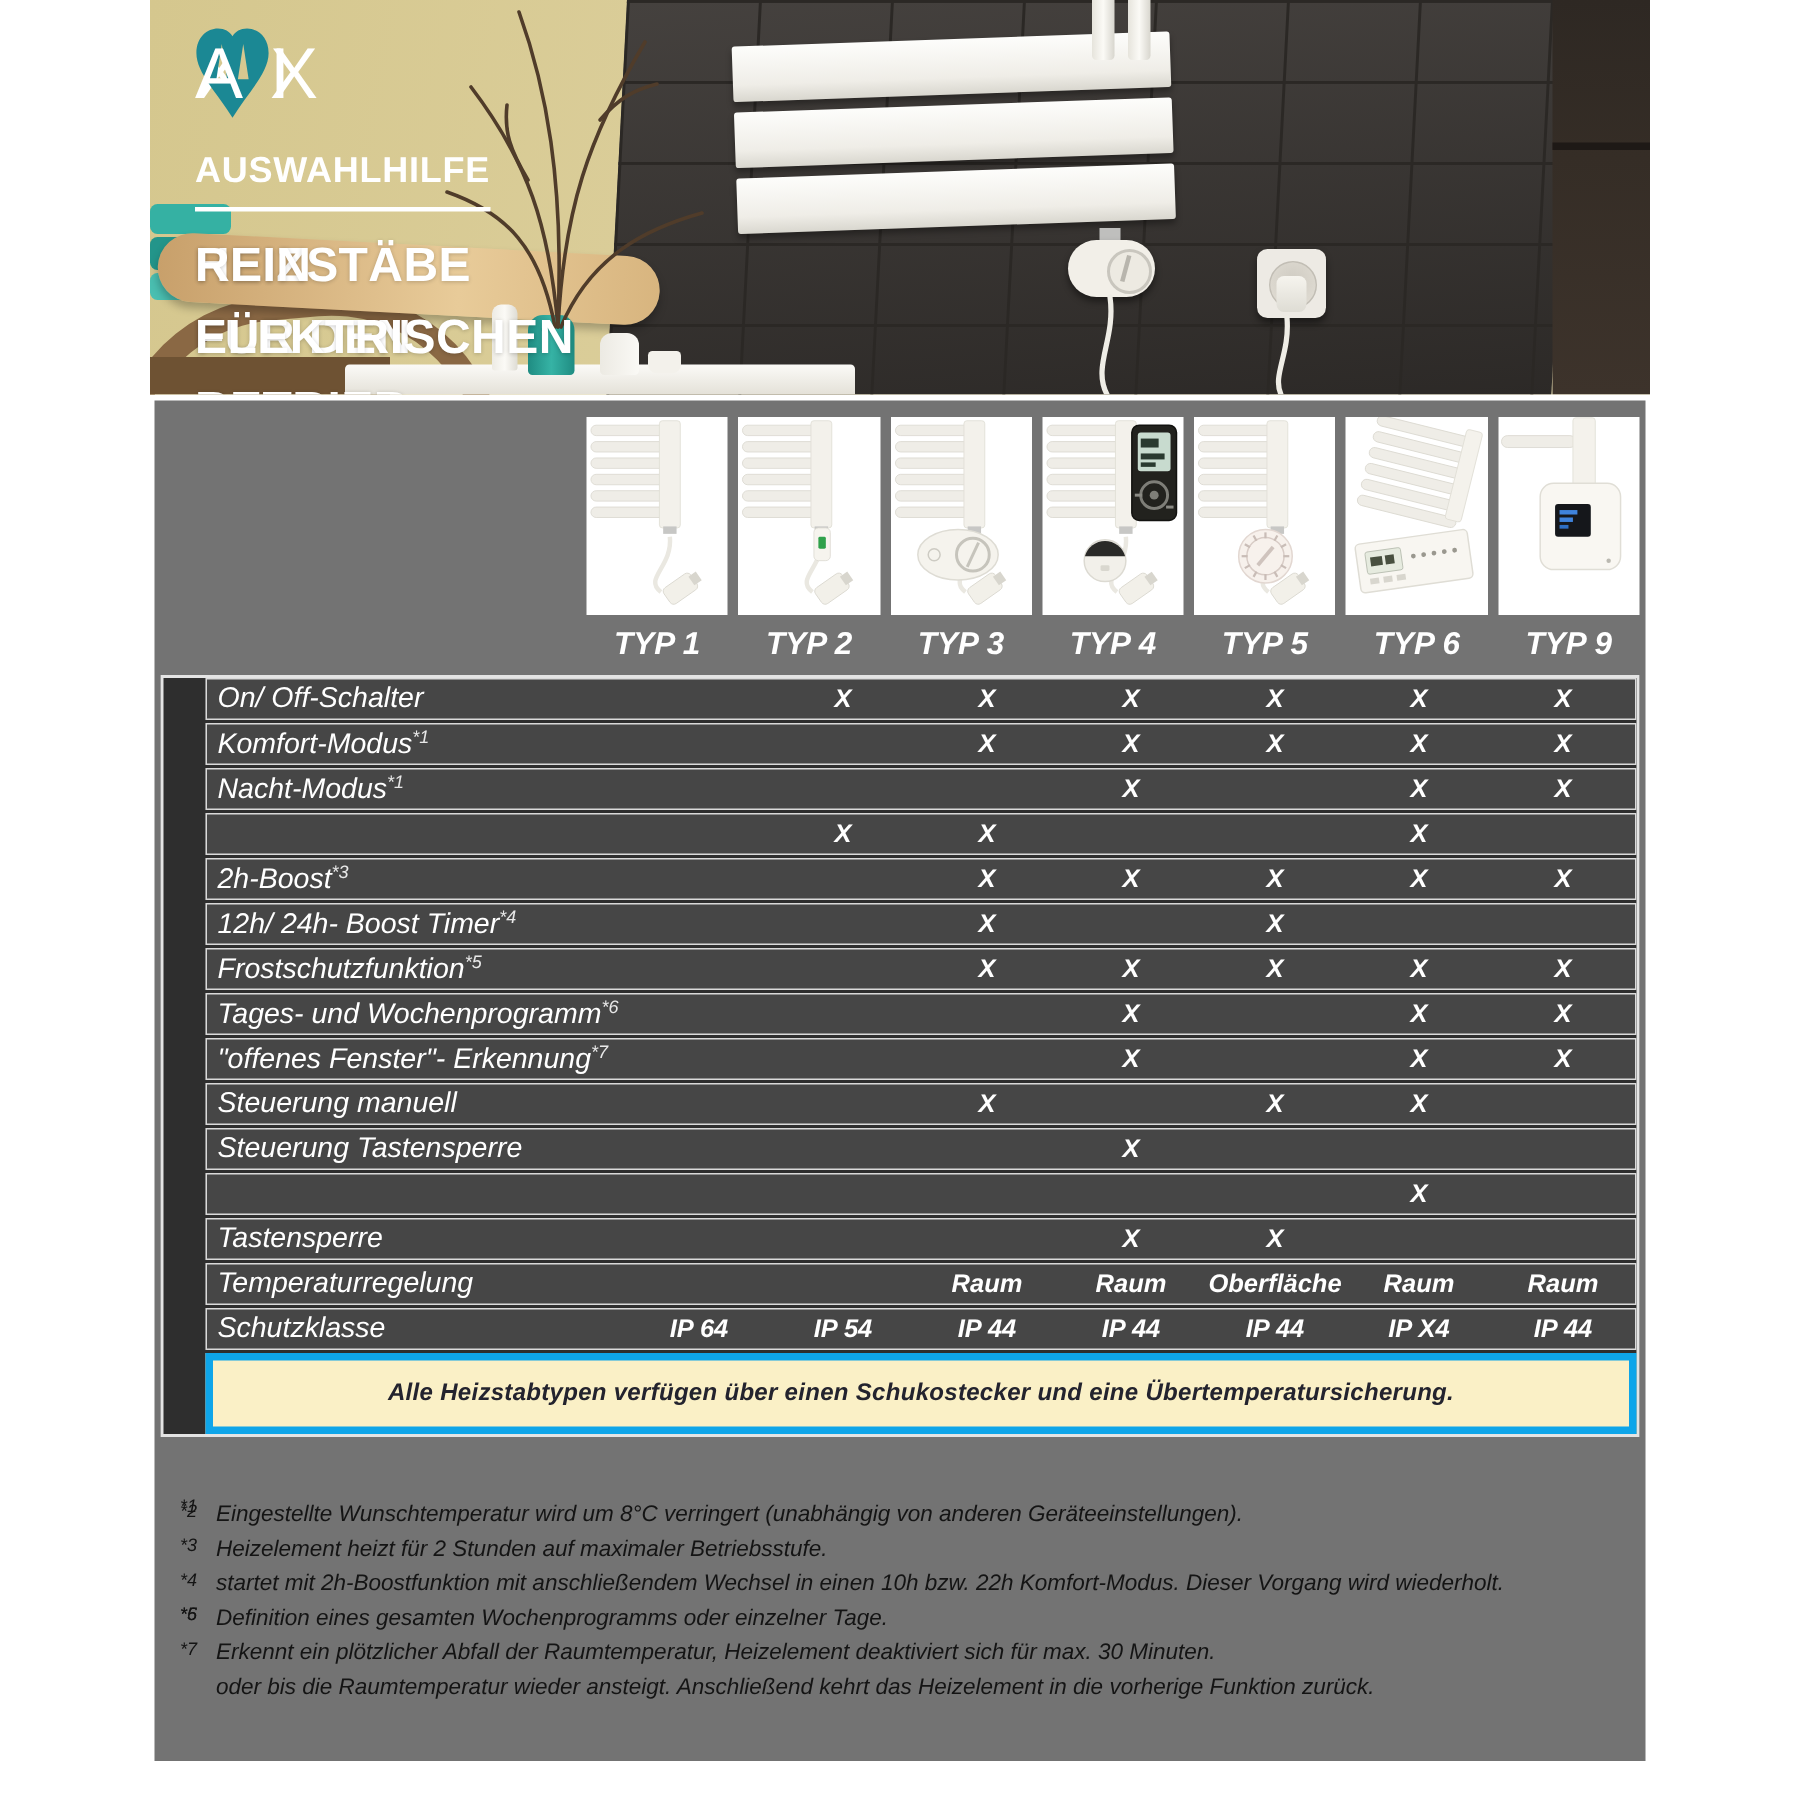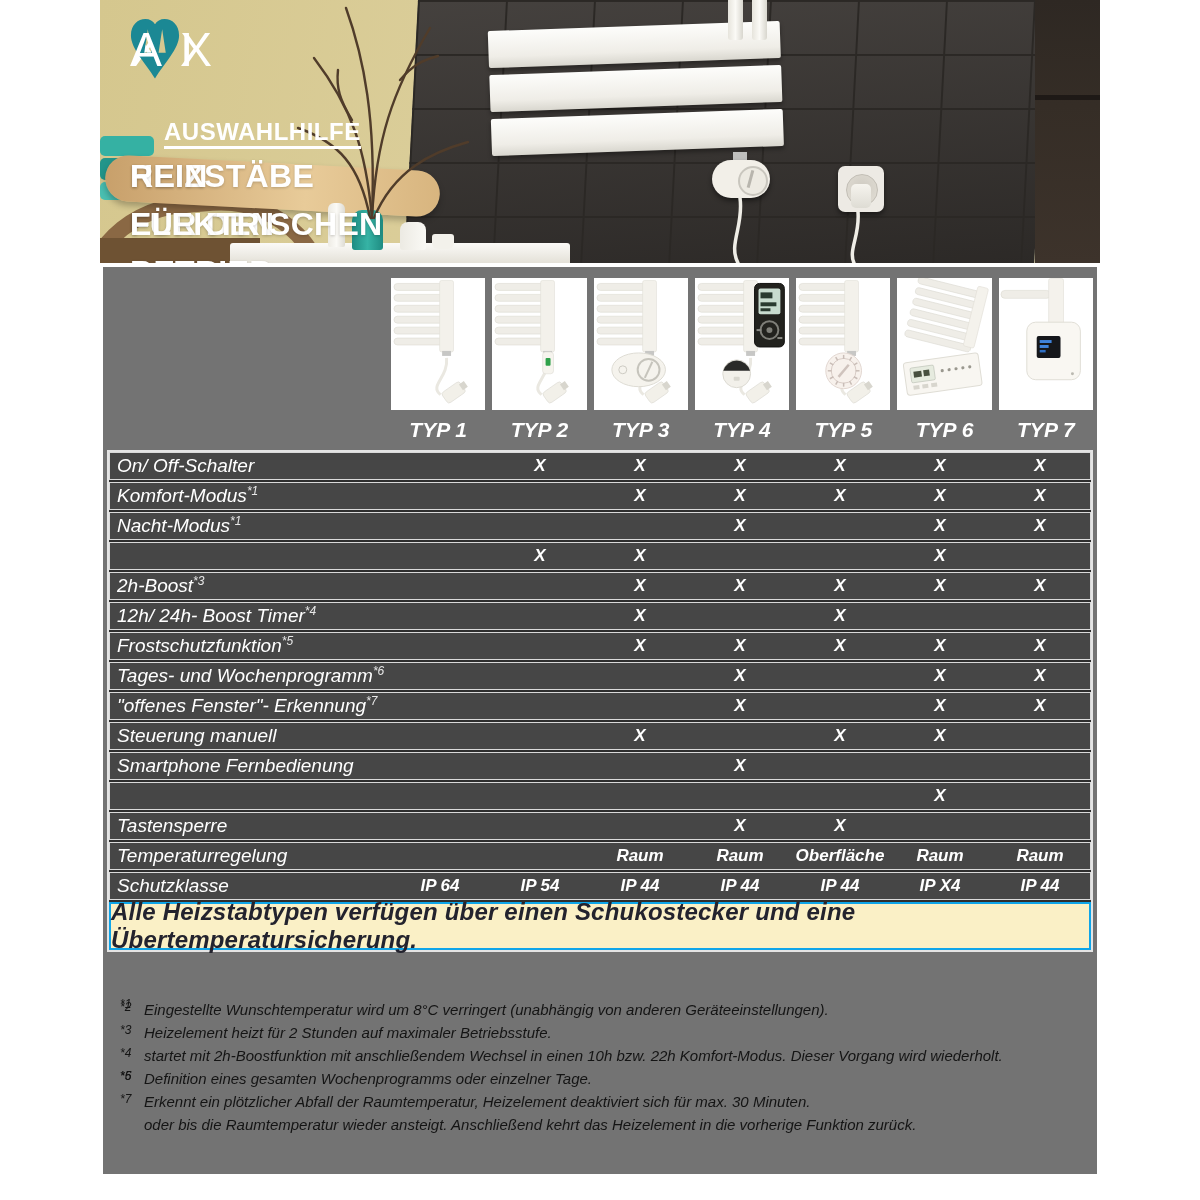--- a/index.html
+++ b/index.html
@@ -53,41 +53,41 @@
   .chair-back{left:5px;top:163px;width:335px;height:46px;border-radius:23px;
       background:linear-gradient(90deg,#C8A06B,#E8CB99 60%,#D8B57F);transform:rotate(3deg);
       box-shadow:0 4px 6px rgba(0,0,0,.25);}
   .chair-arm{left:-30px;top:196px;width:230px;height:120px;border:16px solid #8A6844;border-bottom:none;
       border-radius:115px 115px 0 0;transform:rotate(-5deg);}
   .chair-seat{left:0;top:238px;width:160px;height:25px;background:#6E5233;}
   #hero-decor{left:0;top:0;width:1000px;height:263px;}
   .logo{left:30px;top:24px;display:flex;align-items:flex-start;color:#fff;}
   .logo span{font-size:48px;line-height:52px;font-weight:400;letter-spacing:18px;}
   .logo svg{margin:-8px 2px 0 -6px;}
-  .eyebrow{left:30px;top:118px;color:#fff;font-size:24px;font-weight:bold;letter-spacing:.5px;
-      border-bottom:3px solid #fff;padding-bottom:0;margin-left:34px;}
+  .eyebrow{left:30px;top:100px;color:#fff;font-size:24px;font-weight:bold;letter-spacing:.5px;
+      border-bottom:3px solid #fff;padding-bottom:10px;}
   .hero-title{left:30px;top:152px;color:#fff;font-size:32px;font-weight:bold;line-height:48px;
       letter-spacing:.3px;text-shadow:0 1px 3px rgba(0,0,0,.2);}
 
   
   .panel{position:absolute;left:103px;top:267px;width:994px;height:907px;background:#737373;
       box-sizing:border-box;padding:11px 4px 0 4px;font-style:italic;}
   .tiles{margin-left:284px;display:grid;grid-template-columns:repeat(7,1fr);gap:7px;height:132px;}
   .tile{background:#fff;overflow:hidden;}
   .tile svg{display:block;width:100%;height:100%;}
   .type-labels{margin-left:284px;display:grid;grid-template-columns:repeat(7,1fr);gap:7px;height:40px;
       align-items:center;text-align:center;color:#fff;font-weight:bold;font-size:21px;}
-  .rows-block{border:2px solid #E4E4E4;background:#2E2E2E;}
+  .rows-block{border:2px solid #E4E4E4;background:#2E2E2E;padding-left:28px;}
   .trow{display:grid;grid-template-columns:280px repeat(7,1fr);align-items:center;background:#464646;
       border:1px solid #DADADA;height:26px;margin-bottom:2px;}
   .tlabel{color:#fff;font-size:19px;padding-left:7px;white-space:nowrap;}
   .tlabel .rsup{font-size:12px;color:#E8E8E8;}
   .tcell{text-align:center;color:#fff;font-weight:bold;font-size:17px;}
   .note{display:flex;align-items:center;justify-content:center;height:44px;background:#FAF0C6;
-      border:2px solid #0ea5e9;color:#23232E;font-weight:bold;font-size:24px;letter-spacing:.2px;}
+      border:5px solid #0ea5e9;color:#23232E;font-weight:bold;font-size:16px;letter-spacing:.2px;}
 
   
   .footnotes{position:absolute;left:120px;top:997px;width:980px;color:#141414;font-style:italic;
       font-size:15px;line-height:20px;}
   .fline{position:relative;padding-left:24px;margin-bottom:3px;}
   .fmark{position:absolute;left:0;top:-3px;font-size:12px;}
 </style>
 </head>
 <body>
 
@@ -318,21 +318,21 @@
           </svg>
         </div>
     </div>
     <div class="type-labels" id="type-labels">
         <div>TYP 1</div>
         <div>TYP 2</div>
         <div>TYP 3</div>
         <div>TYP 4</div>
         <div>TYP 5</div>
         <div>TYP 6</div>
-        <div>TYP 7</div>
+        <div>TYP 9</div>
       </div>
     <div class="rows-block">
       <div id="rows">
           <div class="trow">
             <div class="tlabel"><span>On/ Off-Schalter</span></div>
             <div class="tcell"></div>
             <div class="tcell">X</div>
             <div class="tcell">X</div>
             <div class="tcell">X</div>
             <div class="tcell">X</div>
@@ -422,21 +422,21 @@
             <div class="tlabel"><span>Steuerung manuell</span></div>
             <div class="tcell"></div>
             <div class="tcell"></div>
             <div class="tcell">X</div>
             <div class="tcell"></div>
             <div class="tcell">X</div>
             <div class="tcell">X</div>
             <div class="tcell"></div>
           </div>
           <div class="trow">
-            <div class="tlabel"><span>Smartphone Fernbedienung</span></div>
+            <div class="tlabel"><span>Steuerung Tastensperre</span></div>
             <div class="tcell"></div>
             <div class="tcell"></div>
             <div class="tcell"></div>
             <div class="tcell">X</div>
             <div class="tcell"></div>
             <div class="tcell"></div>
             <div class="tcell"></div>
           </div>
           <div class="trow">
             <div class="tcell"></div>

